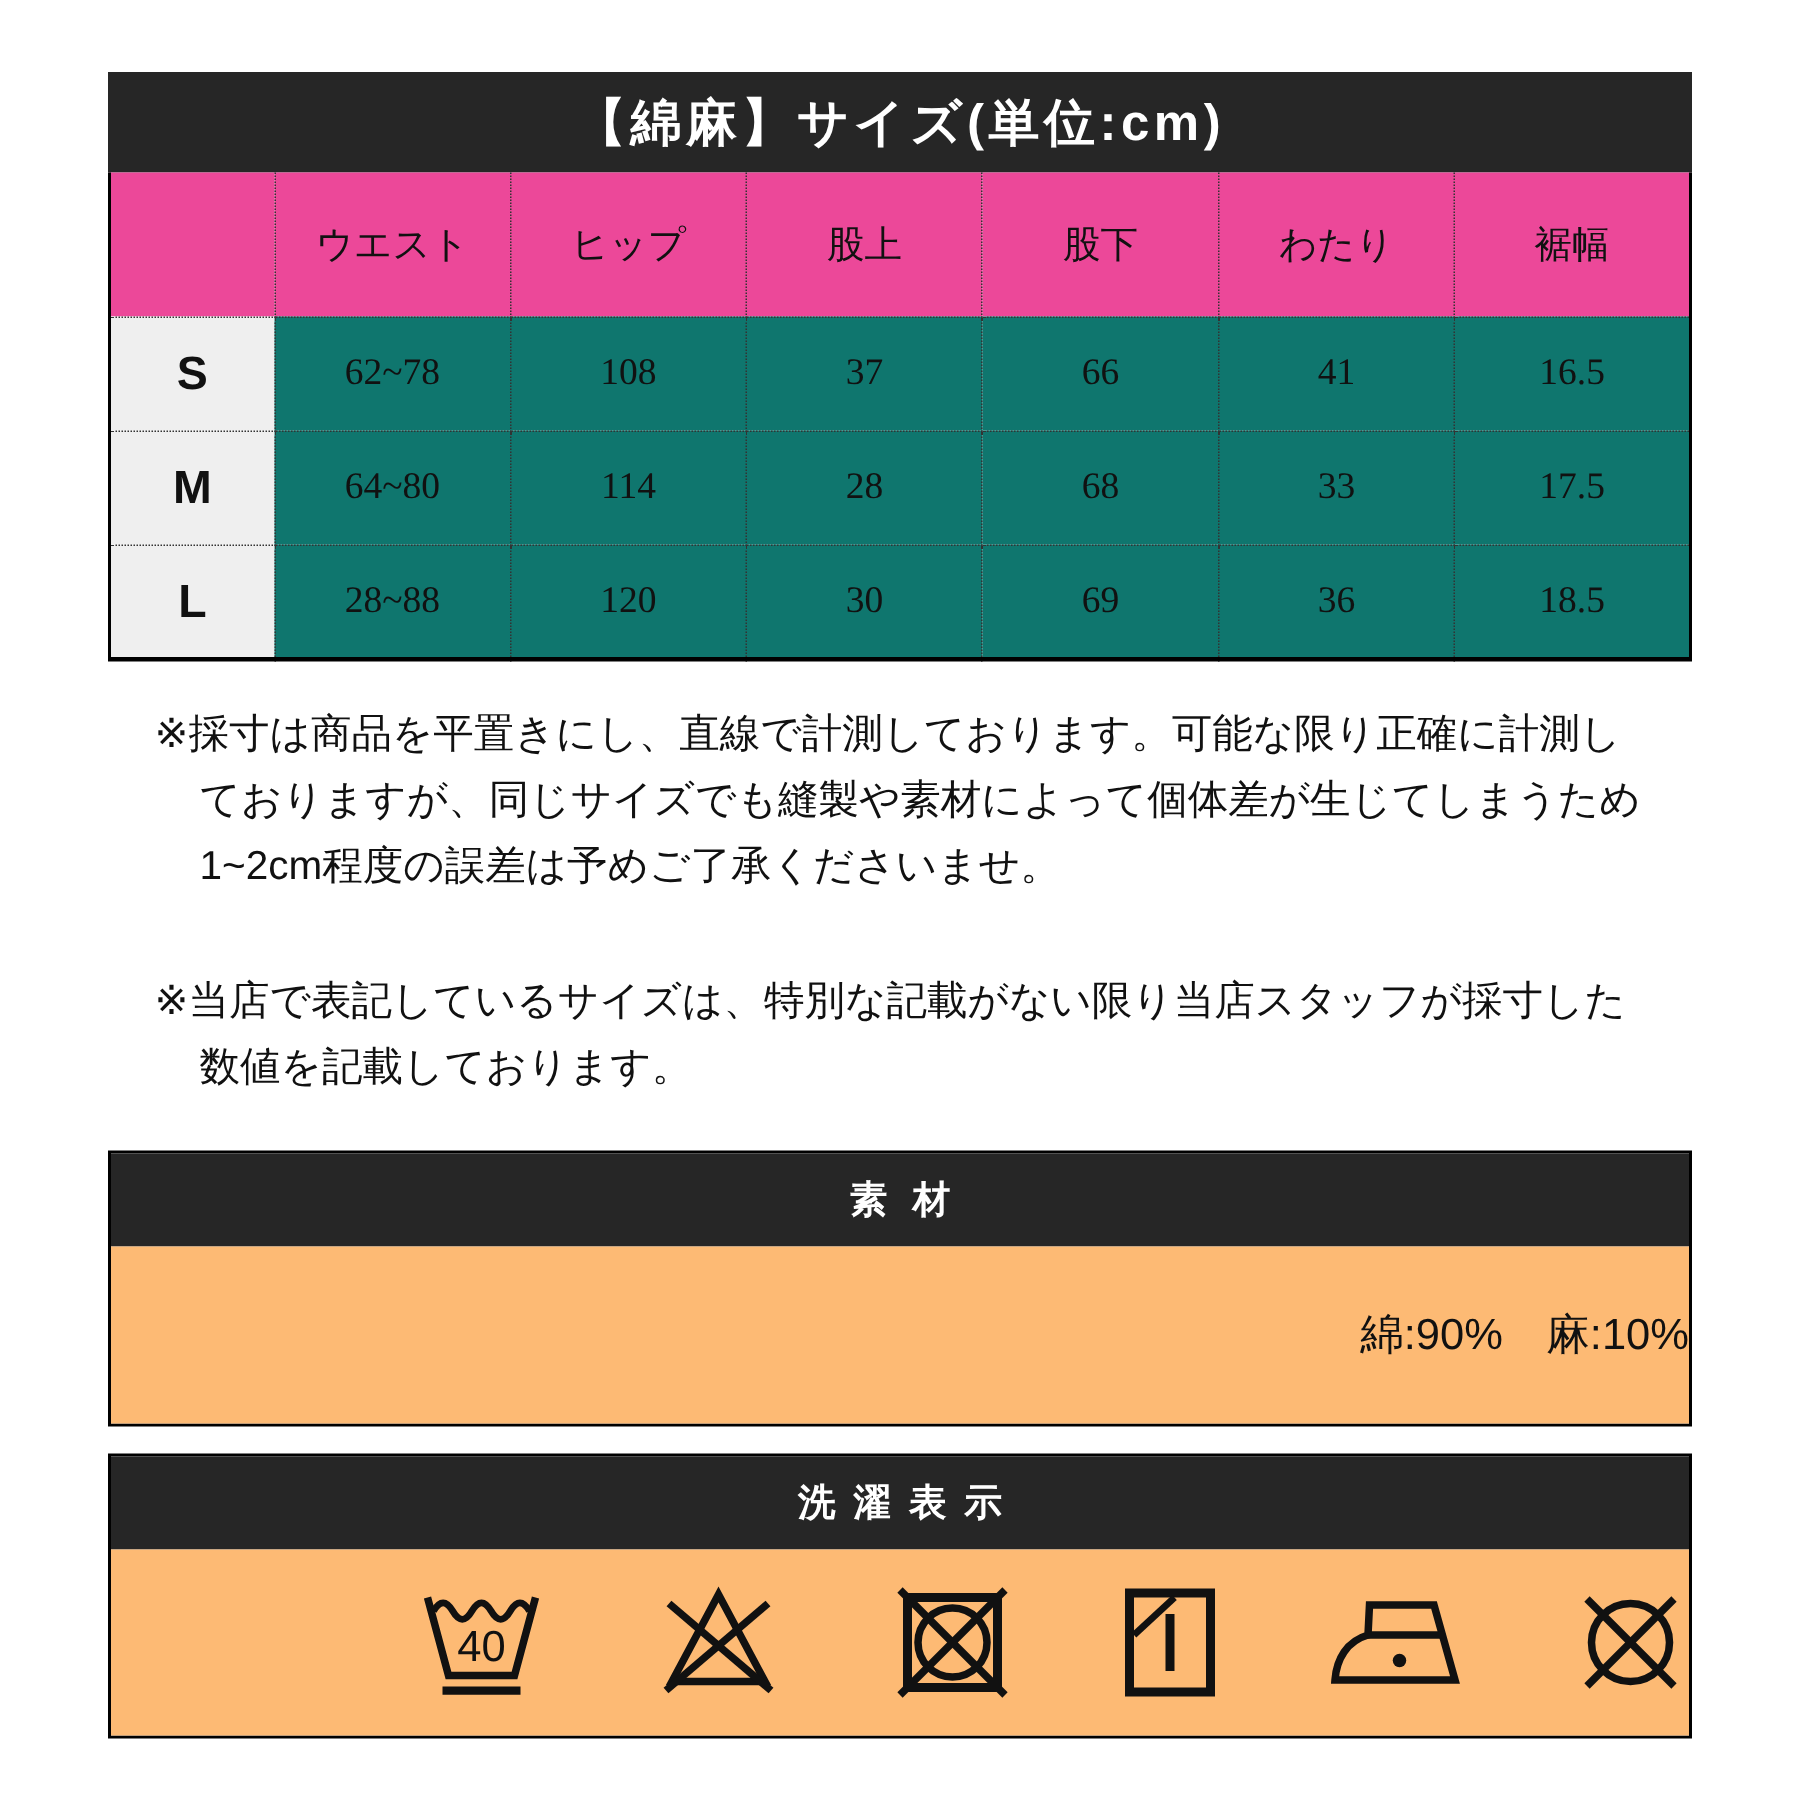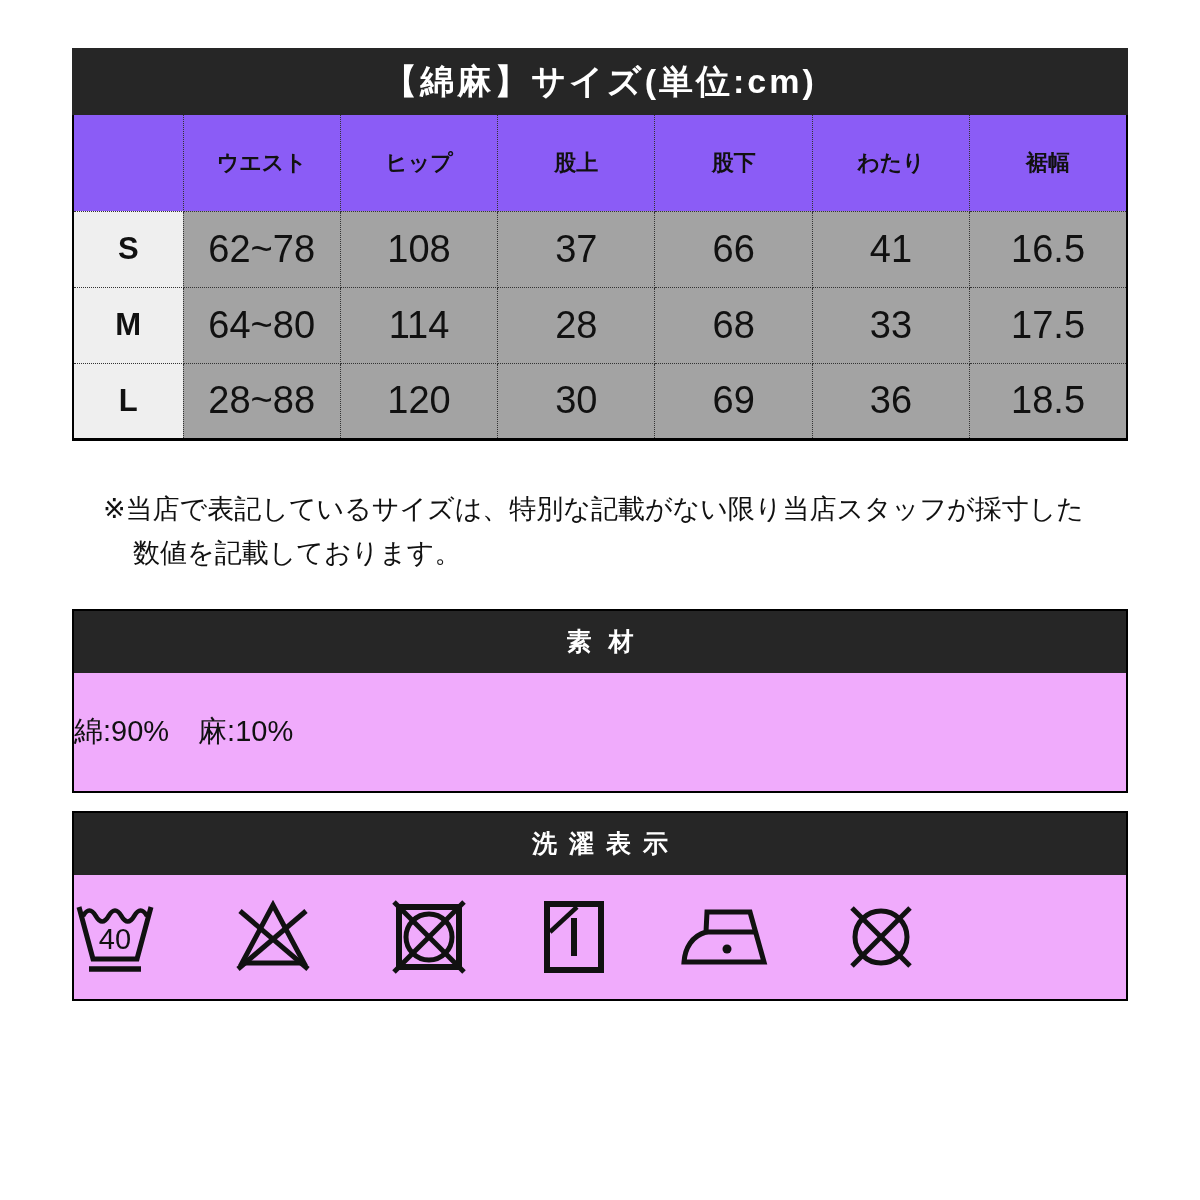--- a/index.html
+++ b/index.html
@@ -37,30 +37,30 @@
   table.size-table col.label-col { width: 110px; }
   table.size-table th, table.size-table td {
     border: 1px dotted #333;
     text-align: center;
     vertical-align: middle;
   }
   table.size-table thead th { border-top: none; }
   table.size-table thead tr { height: 96px; }
   table.size-table tbody tr { height: 76px; }
   table.size-table thead th {
-    background: #8b5cf6;
-    font-size: 22px; font-weight: bold;
+    background: #ec4899;
+    font-size: 25px; font-weight: normal;
   }
   table.size-table tbody th.rowlabel {
     background: #efefef;
     font-size: 31px; font-weight: bold;
   }
   table.size-table tbody td {
-    background: #a3a3a3;
-    font-size: 38px; font-weight: normal;
+    background: #0f766e;
+    font-size: 25px; font-weight: normal; font-family: Liberation Serif, serif;
   }
 
   
   .note {
     margin-top: 26px;
     width: 1032px;
     padding-left: 61px;
     text-indent: -30px;
     font-size: 27px;
     line-height: 44px;
@@ -76,22 +76,22 @@
   .box-header {
     height: 62px;
     background: #262626;
     color: #ffffff;
     display: flex; align-items: center; justify-content: center;
     font-size: 25px; font-weight: bold;
   }
   .spaced-wide   { letter-spacing: 17px; padding-left: 17px; }
   .spaced-medium { letter-spacing: 12px; padding-left: 12px; }
   .box-body {
-    background: #f0abfc;
-    display: flex; align-items: center; justify-content: flex-start;
+    background: #fdba74;
+    display: flex; align-items: center; justify-content: flex-end;
   }
   .material-body {
     height: 118px;
     font-size: 29px;
     white-space: pre-wrap;
   }
   .care-box { margin-top: 18px; }
   .care-body {
     height: 124px;
     gap: 74px;
@@ -156,20 +156,21 @@
           <td>28~88</td>
           <td>120</td>
           <td>30</td>
           <td>69</td>
           <td>36</td>
           <td>18.5</td>
         </tr>
       </tbody>
   </table>
 
+  <p class="note">※採寸は商品を平置きにし、直線で計測しております。可能な限り正確に計測しておりますが、同じサイズでも縫製や素材によって個体差が生じてしまうため1~2cm程度の誤差は予めご了承くださいませ。</p>
   <p class="note second">※当店で表記しているサイズは、特別な記載がない限り当店スタッフが採寸した数値を記載しております。</p>
 
   <div class="box material-box">
     <div class="box-header">
       <span class="spaced-wide">素材</span>
     </div>
     <div class="box-body material-body">
       <span>綿:90%　麻:10%</span>
     </div>
   </div>

